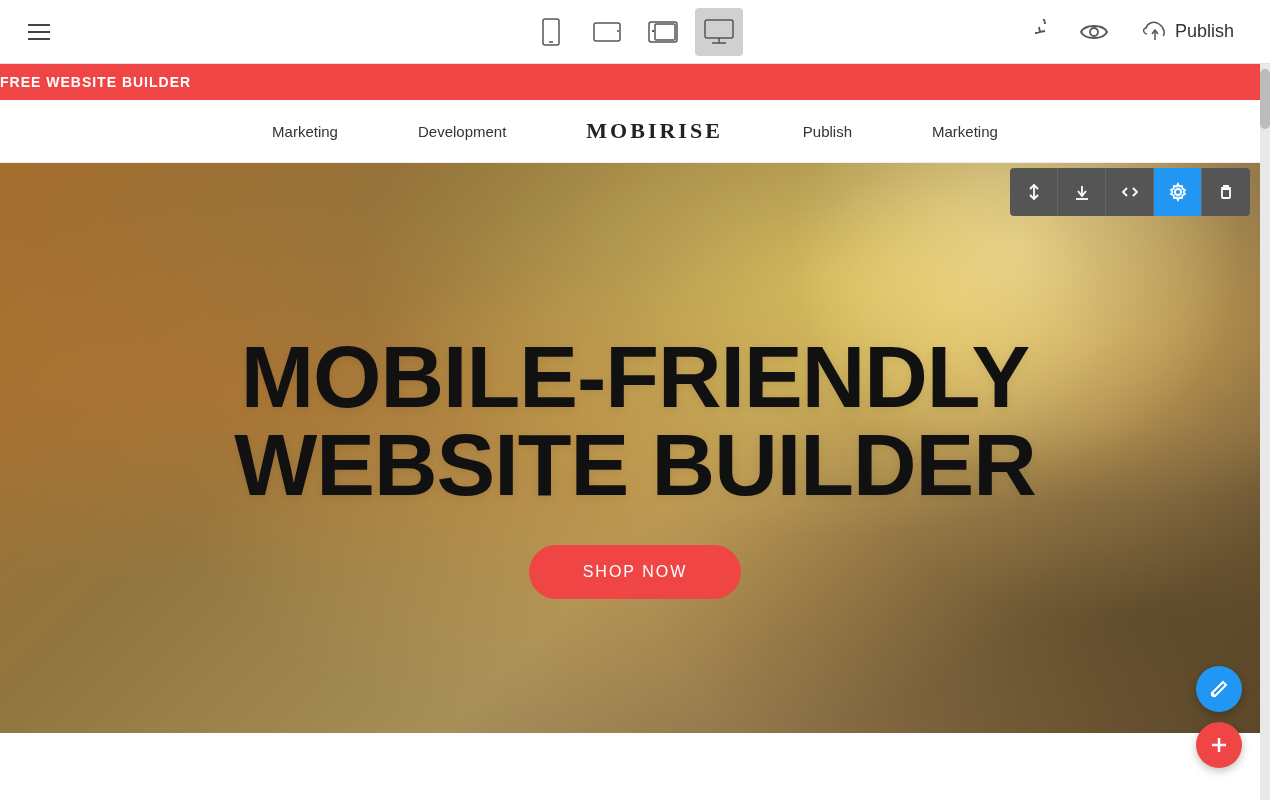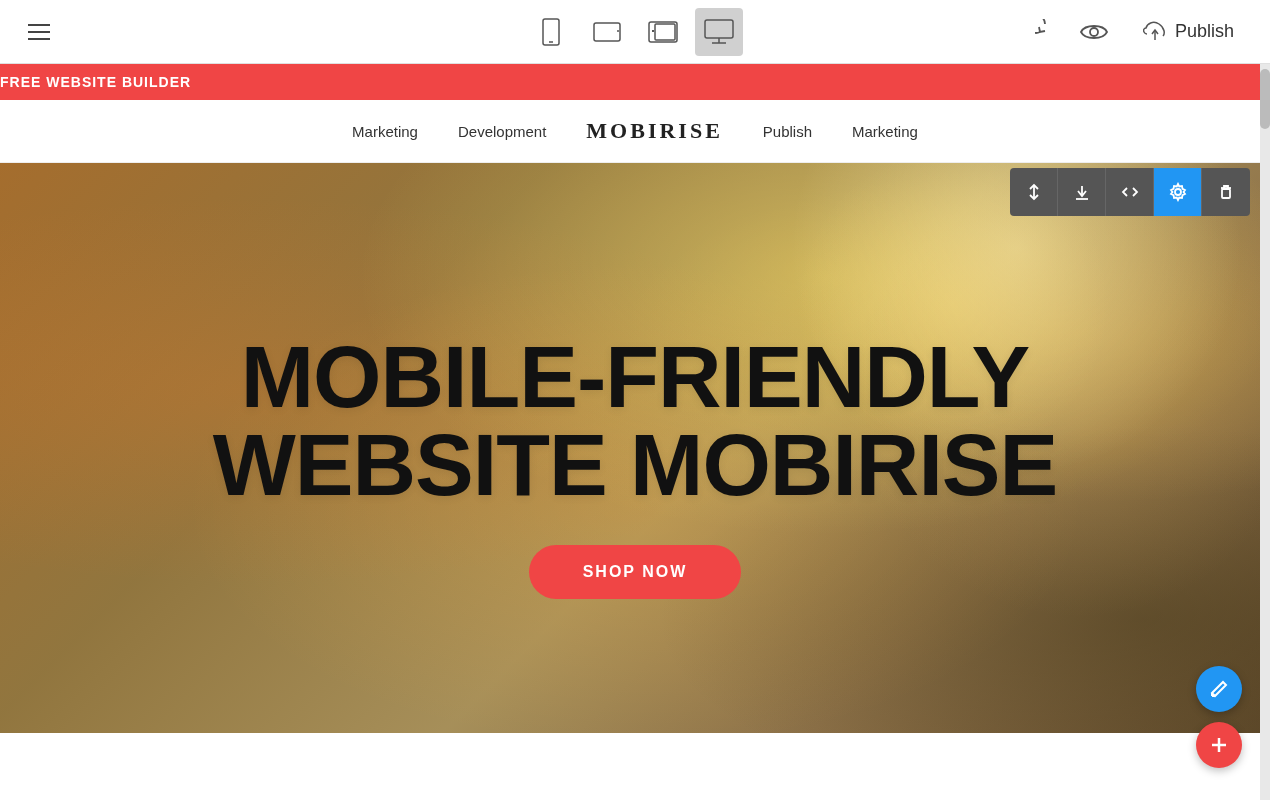--- a/index.html
+++ b/index.html
@@ -60,21 +60,21 @@
       position: relative;
     }
 
     
     .site-nav {
       width: 100%;
       background: #fff;
       display: flex;
       align-items: center;
       justify-content: center;
-      gap: 40px;
+      gap: 80px;
       padding: 18px 0;
       border-bottom: 1px solid #eee;
       position: relative;
       z-index: 50;
     }
     .site-nav .nav-logo {
       font-size: 22px;
       font-weight: 700;
       letter-spacing: 3px;
       color: #222;
@@ -141,21 +141,21 @@
       line-height: 1.0;
       letter-spacing: -1px;
       text-shadow: 0 2px 8px rgba(0,0,0,0.08);
       max-width: 1050px;
     }
     .hero-cta {
       margin-top: 36px;
       background: #f04545;
       color: #fff;
       font-size: 16px;
-      font-weight: 700;
+      font-weight: 400;
       letter-spacing: 2px;
       border: none;
       border-radius: 40px;
       padding: 18px 54px;
       cursor: pointer;
     }
 
     
     .block-toolbar {
       position: absolute;
@@ -293,21 +293,21 @@
   <span class="nav-logo">MOBIRISE</span>
   <span class="nav-item">Publish</span>
   <span class="nav-item">Marketing</span>
 </nav>
 
 <div class="hero-section">
   <div class="hero-bg"></div>
   <div class="hero-content">
     <h1 class="hero-title">
       <span>MOBILE-FRIENDLY</span><br>
-      <span>WEBSITE MOBIRISE</span>
+      <span>WEBSITE BUILDER</span>
     </h1>
     <button class="hero-cta">SHOP NOW</button>
   </div>
 </div>
 
 <div class="block-toolbar">
   <button class="block-tool-btn" title="Reorder">
     <svg width="20" height="20" viewBox="0 0 20 20">
       <line x1="10" y1="3" x2="10" y2="17"></line>
       <polyline points="6,7 10,3 14,7"></polyline>

